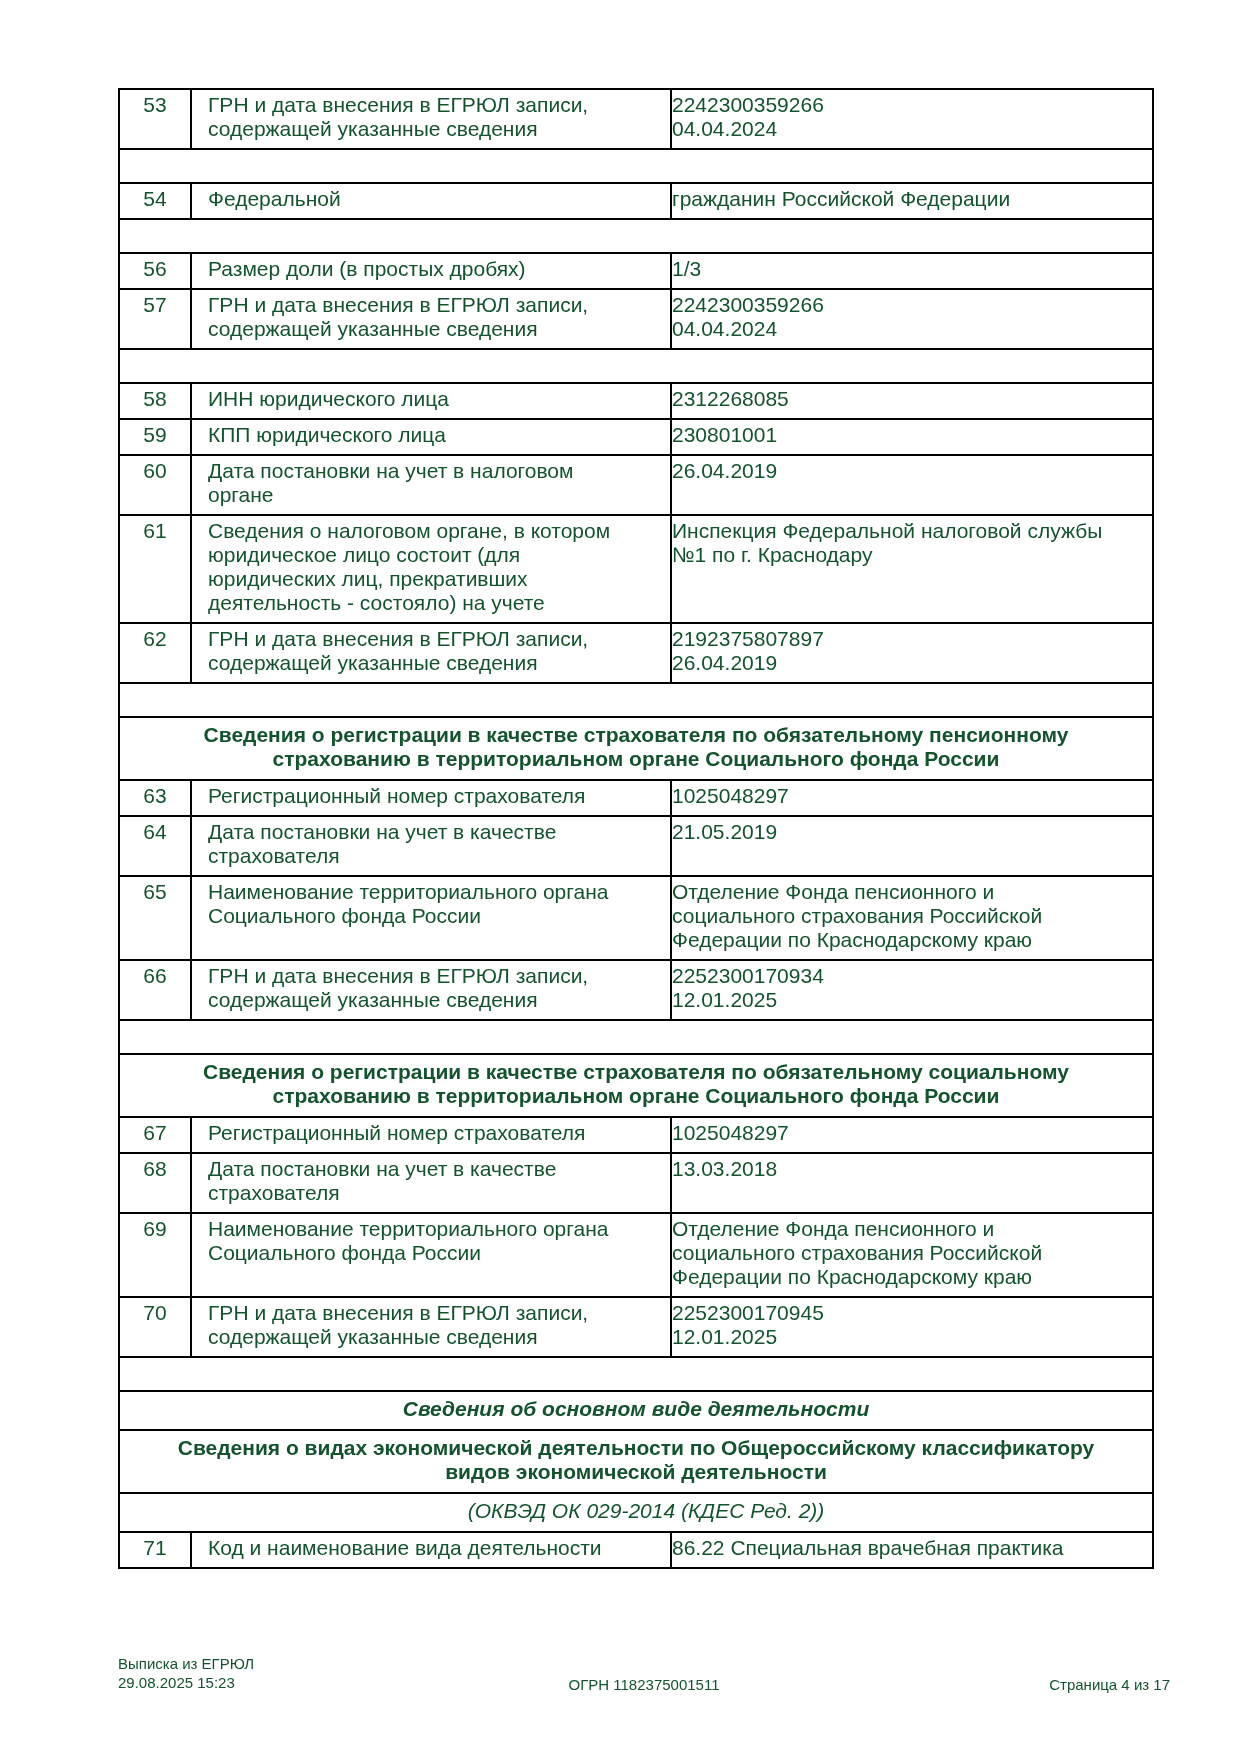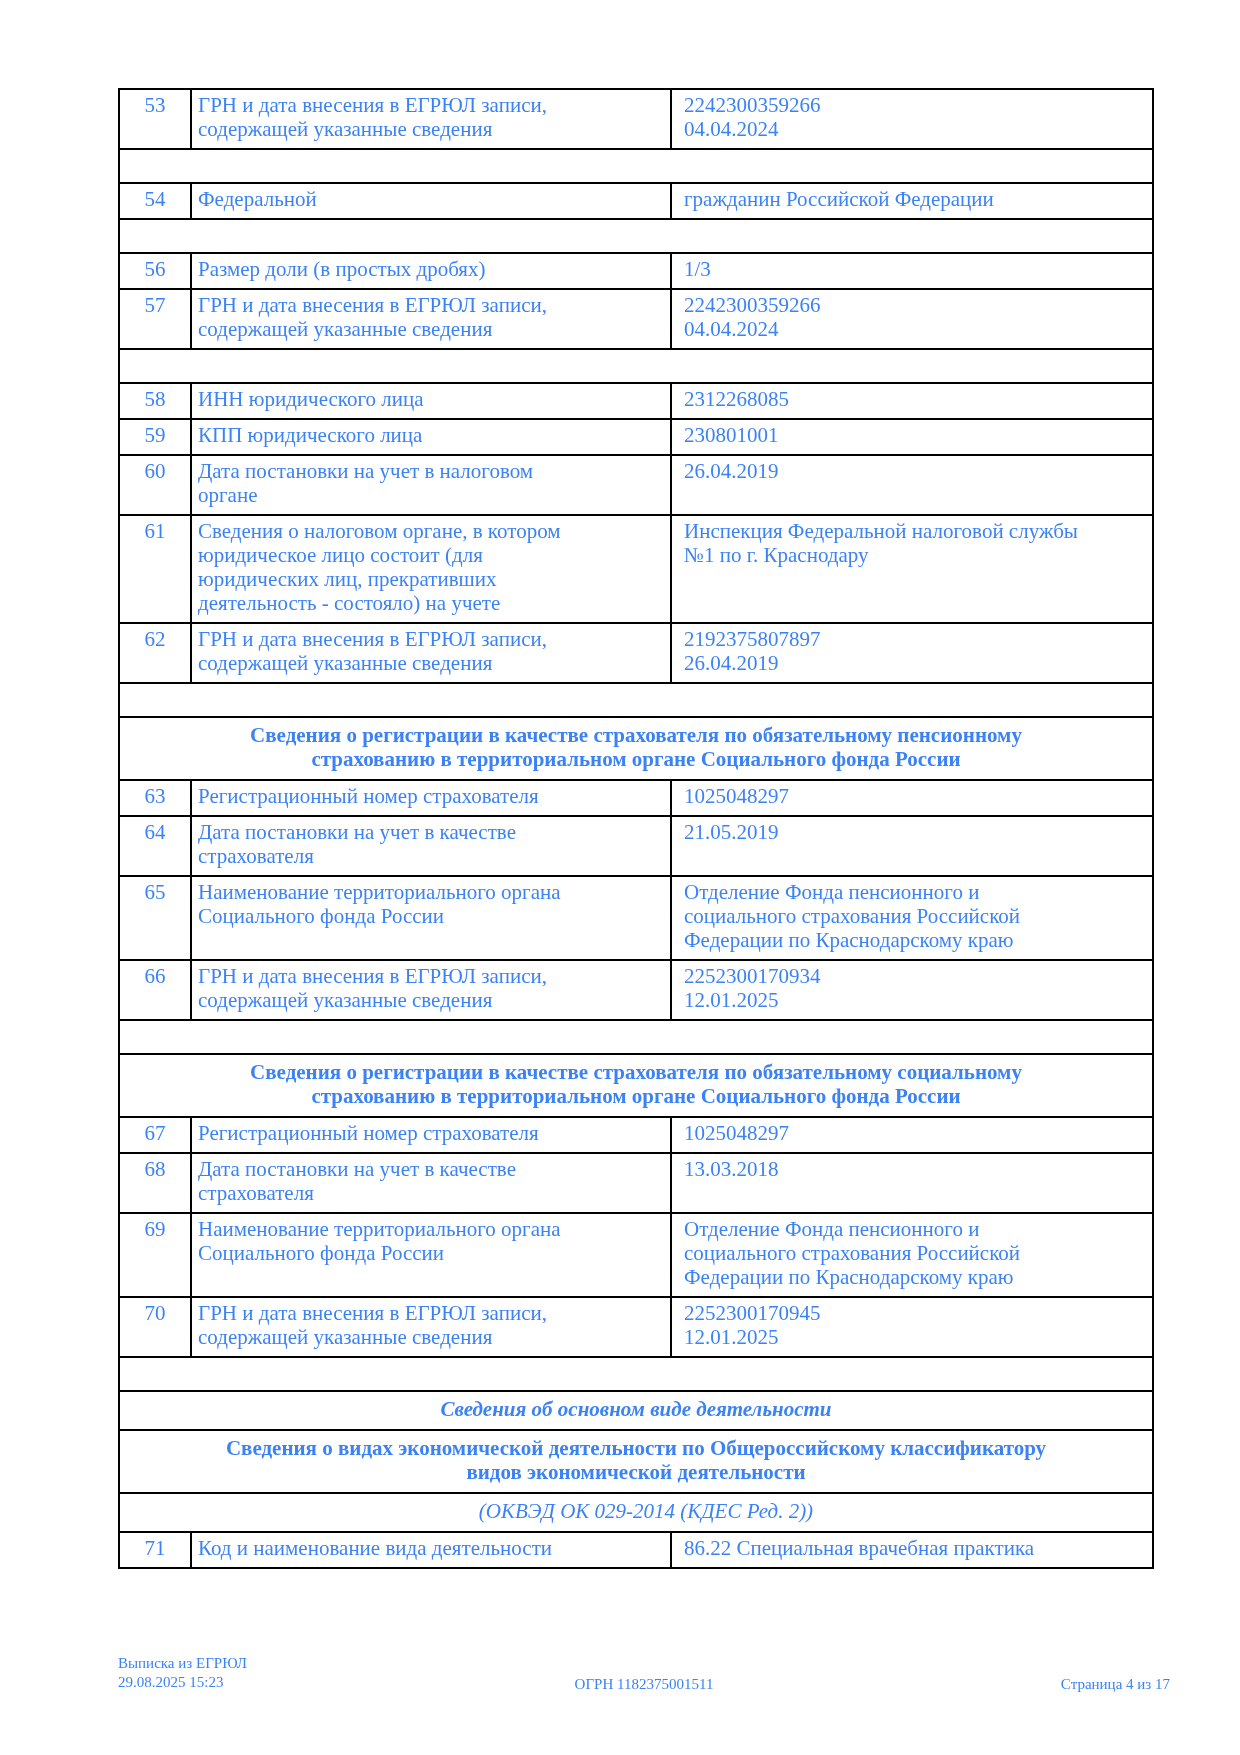--- a/index.html
+++ b/index.html
@@ -2,22 +2,22 @@
 <html lang="ru"><head>
 <meta charset="utf-8">
 <style>
   html, body { margin: 0; padding: 0; }
   body { background: #ffffff; }
   .page {
     position: relative;
     width: 1240px;
     height: 1755px;
     background: #ffffff;
-    color: #3b82f6;
-    font-family: Liberation Serif, serif;
+    color: #14532d;
+    font-family: Liberation Sans, sans-serif;
     overflow: hidden;
   }
   table.doc-table {
     position: absolute;
     left: 118px;
     top: 88px;
     width: 1034px;
     border-collapse: collapse;
     table-layout: fixed;
     font-size: 21px;
@@ -26,24 +26,24 @@
   .doc-table td {
     border: 2px solid #000000;
     vertical-align: top;
     word-wrap: break-word;
   }
   .num-cell {
     text-align: center;
     padding: 3px 2px 7px 2px;
   }
   .label-cell {
-    padding: 3px 6px 7px 6px;
+    padding: 3px 6px 7px 16px;
   }
   .value-cell {
-    padding: 3px 6px 7px 12px;
+    padding: 3px 6px 7px 0;
   }
   .spacer-cell {
     height: 32px;
     padding: 0;
   }
   .section-cell {
     text-align: center;
     font-weight: bold;
     padding: 5px 10px 8px 10px;
   }

